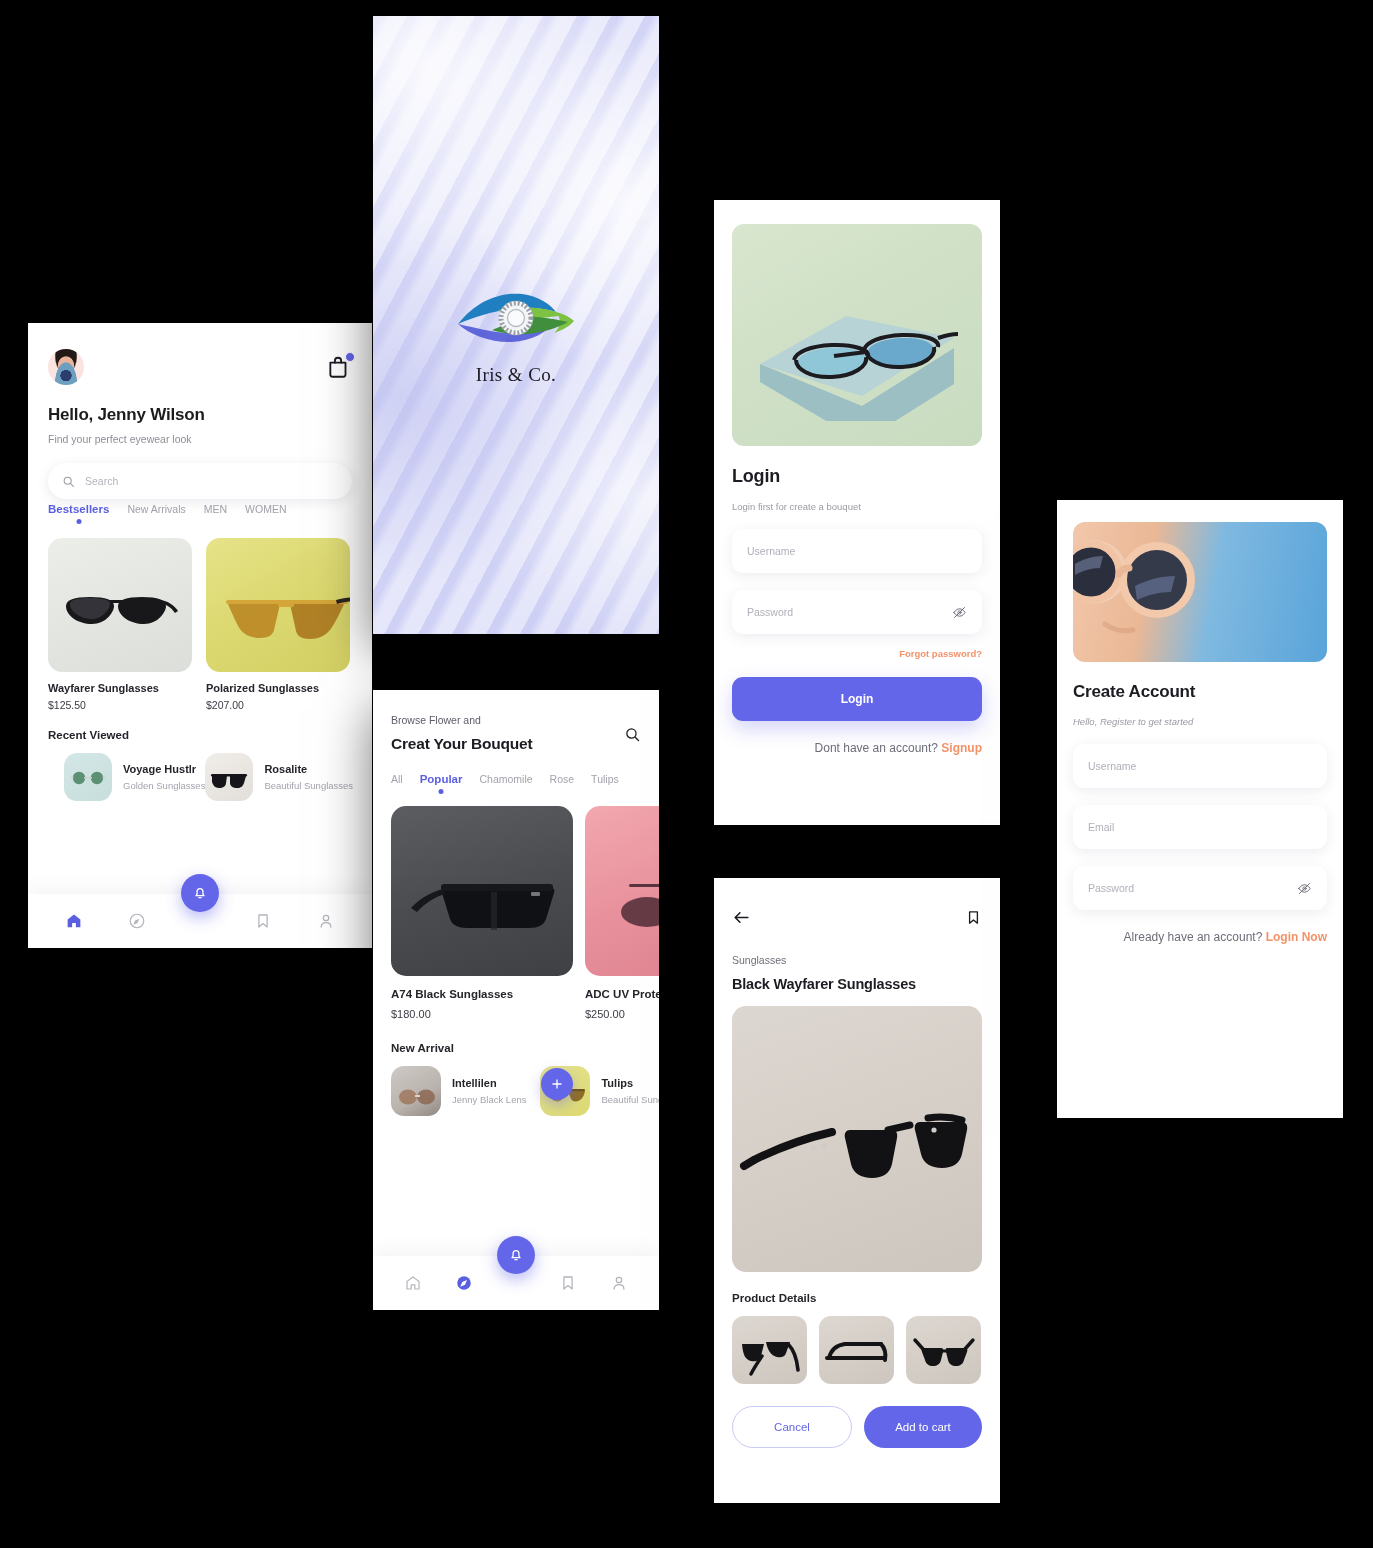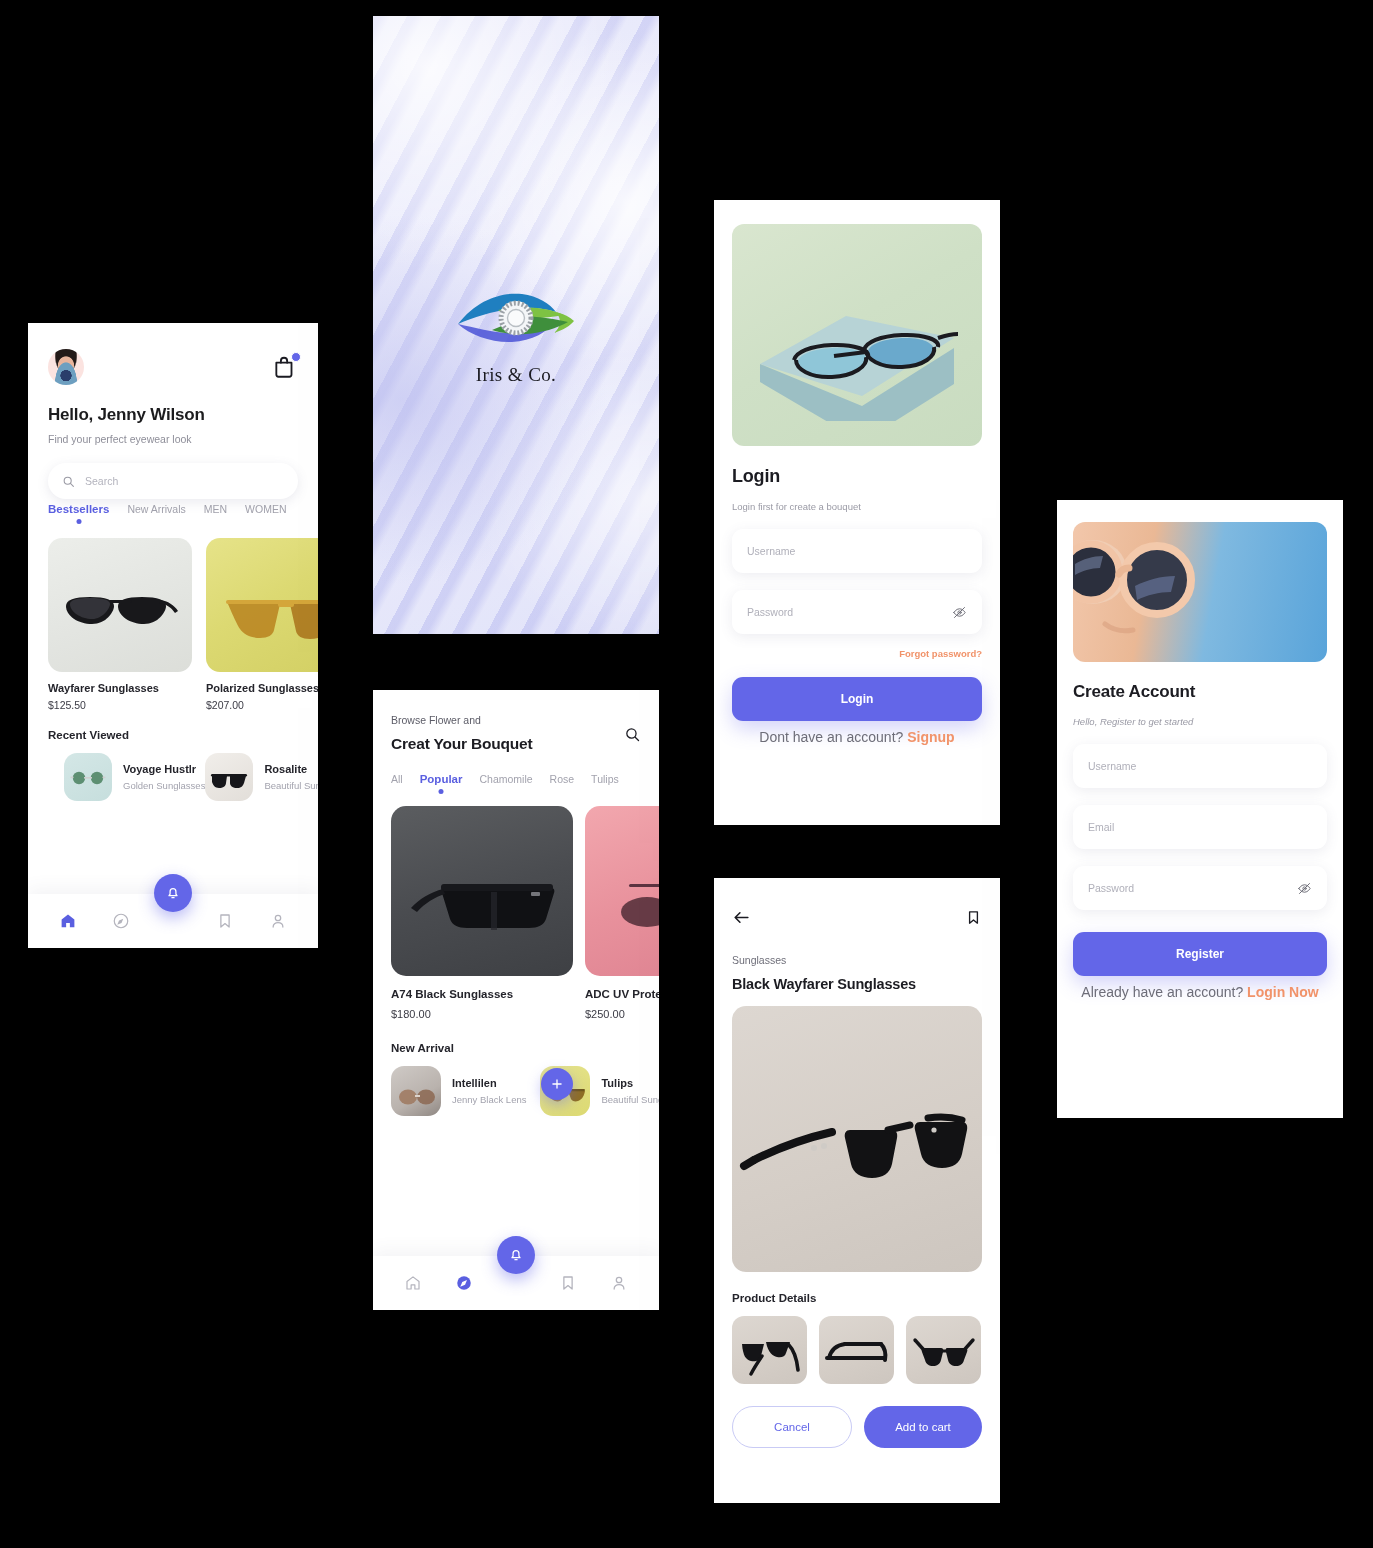--- a/index.html
+++ b/index.html
@@ -12,21 +12,21 @@
   .canvas { position: relative; width: 1373px; height: 1548px; background: #000; }
 
   .phone {
     position: absolute;
     background: #ffffff;
     overflow: hidden;
     box-shadow: 0 18px 50px rgba(0,0,0,0.55);
   }
 
   
-  #screen-home { left: 28px; top: 323px; width: 290px; height: 625px; }
+  #screen-home { left: 28px; top: 323px; width: 344px; height: 625px; }
   .s1-pad { padding: 22px 20px 0 20px; }
   .s1-topbar { display: flex; align-items: center; justify-content: space-between; height: 44px; }
   .avatar {
     width: 36px; height: 36px; border-radius: 50%;
     background:
       radial-gradient(circle at 50% 74%, #2a3d6b 0 17%, rgba(42,61,107,0) 18%),
       radial-gradient(ellipse at 50% 95%, #6d9fc0 0 42%, rgba(109,159,192,0) 44%),
       radial-gradient(ellipse at 50% 45%, #e8b49c 0 30%, rgba(232,180,156,0) 33%),
       radial-gradient(ellipse at 50% 20%, #231a18 0 40%, rgba(35,26,24,0) 45%),
       #fbe3e0;
@@ -141,21 +141,21 @@
     padding: 0 15px; margin-top: 17px;
   }
   .field .fph { font-size: 10.5px; color: #b0b0ba; }
   .link-right { text-align: right; font-size: 9.5px; color: #f1936a; font-weight: 700; margin-top: 14px; }
   .btn-primary {
     height: 44px; border-radius: 11px; background: #6366e8; color: #fff;
     display:flex; align-items:center; justify-content:center;
     font-size: 12px; font-weight: 700; margin-top: 18px;
     box-shadow: 0 8px 20px rgba(99,102,232,0.28);
   }
-  .foot-line { text-align:center; font-size: 14px; color: #6d6d78; margin-top: 8px; }
+  .foot-line { text-align:right; font-size: 12px; color: #6d6d78; margin-top: 20px; }
   .foot-line .lk { color: #f1936a; font-weight: 700; }
 
   
   #screen-detail { left: 714px; top: 878px; width: 286px; height: 625px; }
   .s5-pad { padding: 26px 18px 0 18px; }
   .s5-bar { display:flex; align-items:center; justify-content:space-between; height: 26px; }
   .s5-cat { font-size: 10.5px; color: #6e6e79; margin-top: 24px; }
   .s5-title { font-size: 14.5px; font-weight: 700; color: #1c1c22; margin-top: 10px; letter-spacing: -0.2px; }
   .s5-hero { width: 250px; height: 266px; border-radius: 14px; overflow:hidden; position:relative; margin-top: 14px; }
   .s5-details { font-size: 11.5px; font-weight: 700; color: #24242b; margin-top: 20px; }
@@ -641,21 +641,20 @@
         <span class="fph">Password</span>
         <span>
           <svg width="15" height="15" viewBox="0 0 24 24" fill="none" stroke="#6f6f79" stroke-width="1.6" stroke-linecap="round">
             <path d="M3 12s3.5-6 9-6 9 6 9 6-3.5 6-9 6-9-6-9-6z"></path>
               <circle cx="12" cy="12" r="2.6"></circle>
               <path d="M4 20 20 4"></path>
           </svg>
         </span>
       </div>
 
-      <div class="btn-primary" style="margin-top:22px">Register</div>
 
       <div class="foot-line">
         <span>Already have an account? </span><span class="lk">Login Now</span>
       </div>
     </div>
   </div>
 
 </div>
 
 </body></html>

